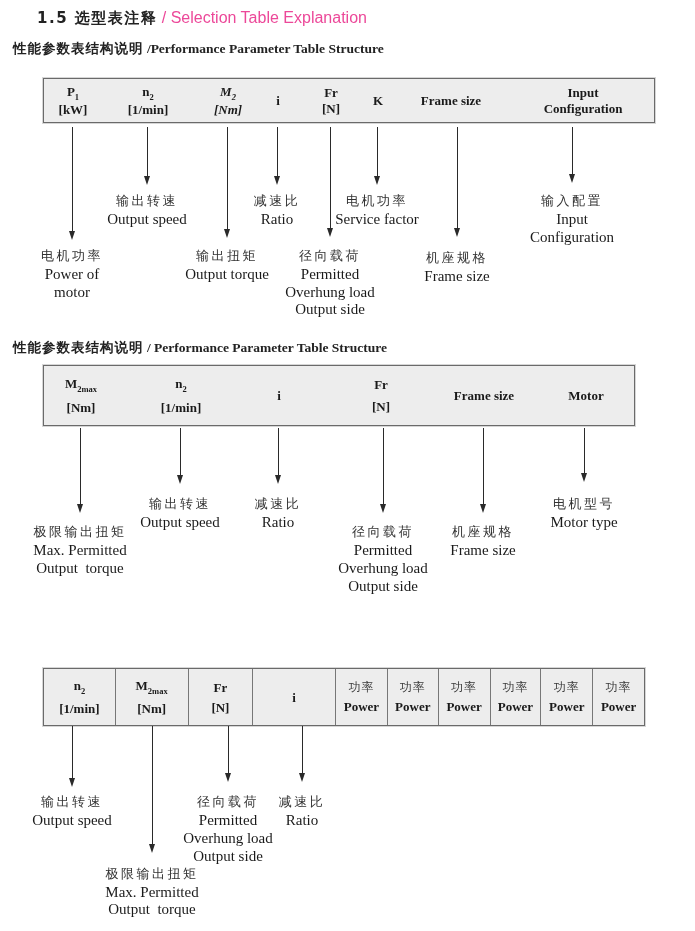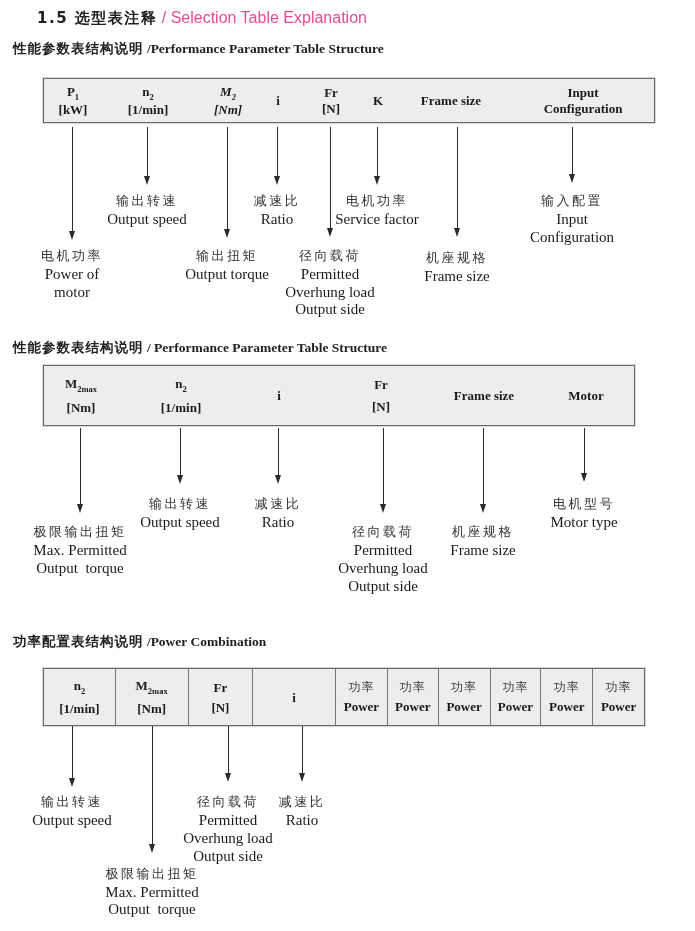--- a/index.html
+++ b/index.html
@@ -180,23 +180,20 @@
   <span class="lbl zh" style="left:80px;top:525px;">极限输出扭矩</span>
   <span class="lbl en" style="left:80px;top:543px;">Max. Permitted</span>
   <span class="lbl en" style="left:80px;top:561px;">Output  torque</span>
   <span class="lbl zh" style="left:383px;top:525px;">径向载荷</span>
   <span class="lbl en" style="left:383px;top:543px;">Permitted</span>
   <span class="lbl en" style="left:383px;top:561px;">Overhung load</span>
   <span class="lbl en" style="left:383px;top:579px;">Output side</span>
   <span class="lbl zh" style="left:483px;top:525px;">机座规格</span>
   <span class="lbl en" style="left:483px;top:543px;">Frame size</span>
 
-  <div class="sec-heading" style="left:13px;top:632px;">
-    <span class="h-zh">功率配置表结构说明</span><span class="h-en"> /Power Combination</span>
-  </div>
 
   <div class="tbl3" id="t3" style="left:43px;top:668px;width:602px;height:58px;">
     <div class="c3" style="width:72px;">
       <span class="sym"><span>n</span><sub>2</sub></span>
       <span class="sym">[1/min]</span>
     </div>
     <div class="c3" style="width:73px;">
       <span class="sym"><span>M</span><sub>2max</sub></span>
       <span class="sym">[Nm]</span>
     </div>

